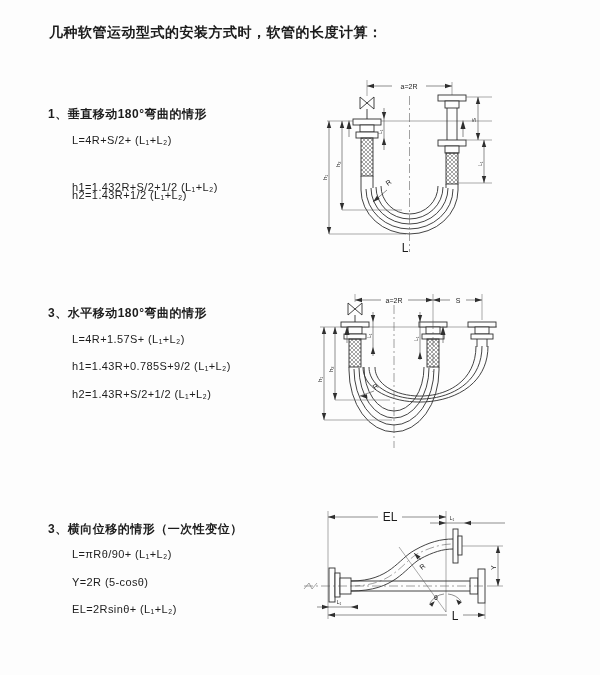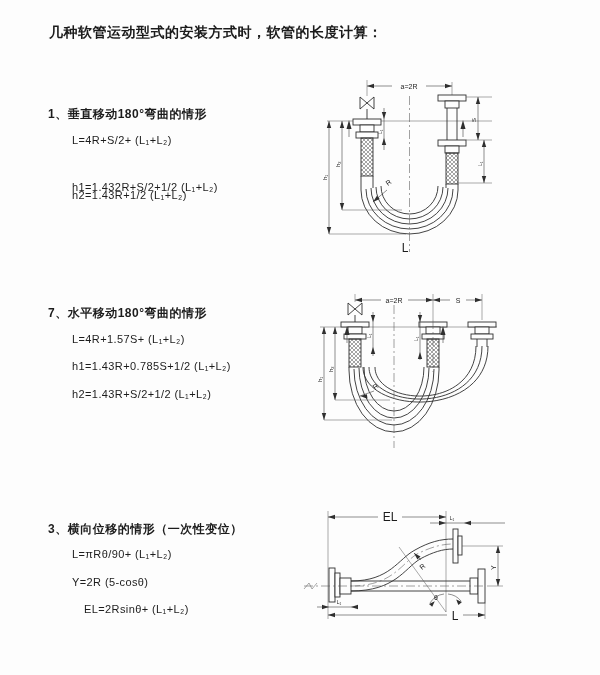--- a/index.html
+++ b/index.html
@@ -29,29 +29,29 @@
 </head>
 <body>
 
 <div class="abs title">几种软管运动型式的安装方式时，软管的长度计算：</div>
 
 <div class="abs heading" style="top:106px;">1、垂直移动180°弯曲的情形</div>
 <div class="abs formula" style="top:134px;">L=4R+S/2+ (L₁+L₂)</div>
 <div class="abs formula" style="top:162px;margin-top:19px;">h1=1.432R+S/2+1/2 (L₁+L₂)</div>
 <div class="abs formula" style="top:189px;text-align:center;">h2=1.43R+1/2 (L₁+L₂)</div>
 
-<div class="abs heading" style="top:305px;">7、水平移动180°弯曲的情形</div>
+<div class="abs heading" style="top:305px;">3、水平移动180°弯曲的情形</div>
 <div class="abs formula" style="top:333px;">L=4R+1.57S+ (L₁+L₂)</div>
-<div class="abs formula" style="top:360px;">h1=1.43R+0.785S+1/2 (L₁+L₂)</div>
+<div class="abs formula" style="top:360px;">h1=1.43R+0.785S+9/2 (L₁+L₂)</div>
 <div class="abs formula" style="top:388px;">h2=1.43R+S/2+1/2 (L₁+L₂)</div>
 
 <div class="abs heading" style="top:521px;">3、横向位移的情形（一次性变位）</div>
 <div class="abs formula" style="top:548px;text-align:center;">L=πRθ/90+ (L₁+L₂)</div>
 <div class="abs formula" style="top:576px;">Y=2R (5-cosθ)</div>
-<div class="abs formula" style="top:603px;margin-left:12px;">EL=2Rsinθ+ (L₁+L₂)</div>
+<div class="abs formula" style="top:603px;">EL=2Rsinθ+ (L₁+L₂)</div>
 
 <svg style="left:315px;top:78px;" width="205" height="182" viewBox="315 78 205 182">
   <defs>
     <pattern id="braidpat" width="4" height="4" patternUnits="userSpaceOnUse">
       <path d="M0,0 L4,4 M4,0 L0,4" stroke="#4a4a4a" stroke-width="0.5"></path>
     </pattern>
   </defs>
 
   <g>
     <line class="thin" x1="367" y1="80" x2="367" y2="96"></line>

